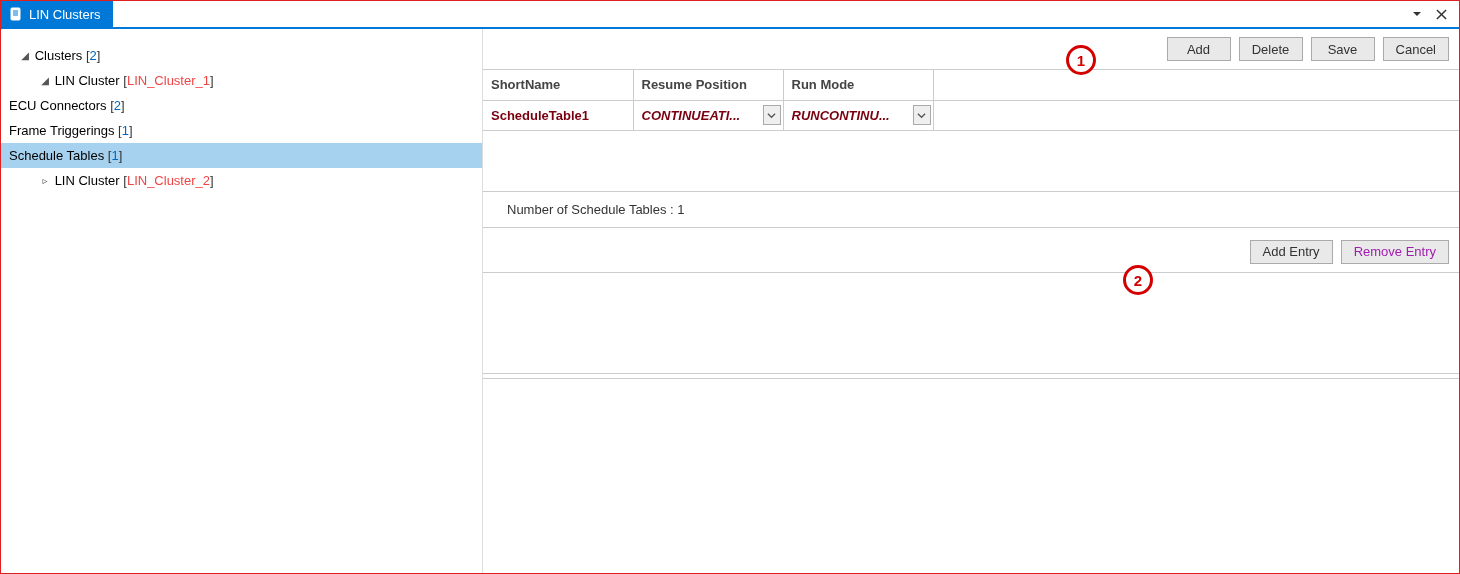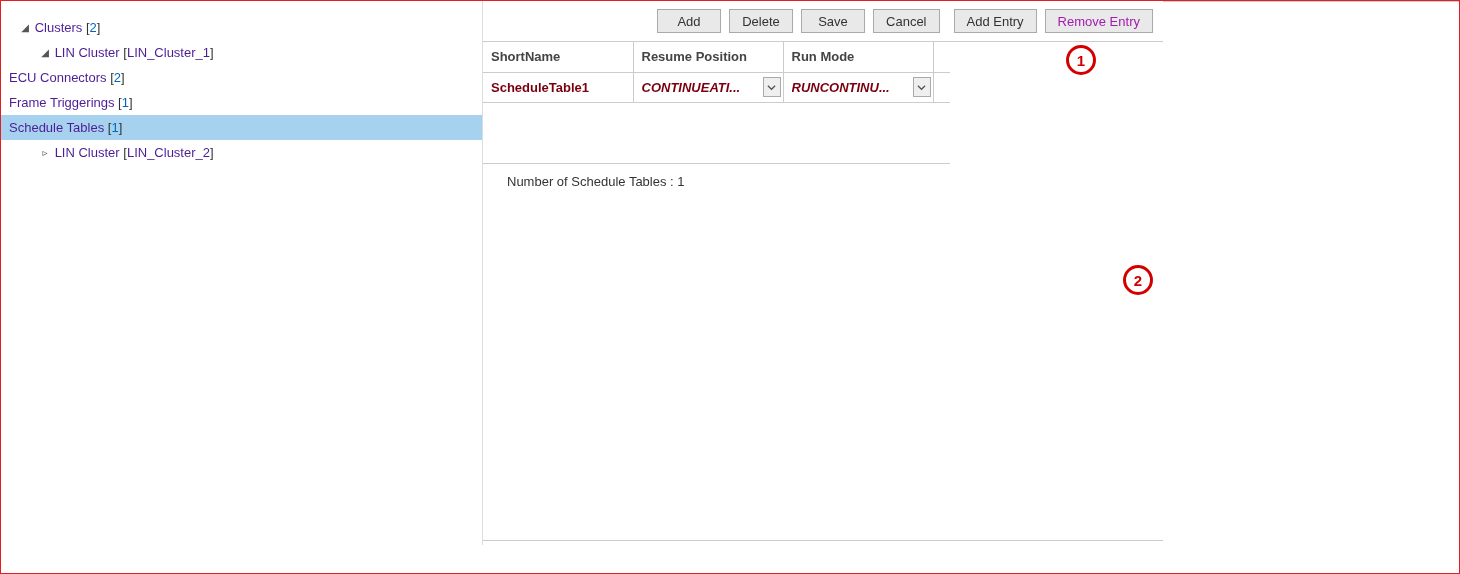--- a/index.html
+++ b/index.html
@@ -74,33 +74,33 @@
     background: #a6d2ef;
     color: #000;
   }
   .tree-caret {
     width: 12px;
     text-align: center;
     color: #555;
     font-size: 10px;
     display: inline-block;
   }
-  .tree-label { color: #4c1d95; }
-  .tree-link { color: #4c1d95; }
+  .tree-label { color: #000000; }
+  .tree-link { color: #ef4444; }
   .bracket { color: #333; }
   .count { color: #0067c0; }
   .indent-1 { padding-left: 18px; }
   .indent-2 { padding-left: 38px; }
   .indent-3 { }
 
   
   .content {
     flex: 1;
     display: flex;
-    flex-direction: row;
+    flex-direction: column;
     overflow: hidden;
   }
   .panel {
     border-bottom: 1px solid #ccc;
     margin-bottom: 4px;
   }
   .toolbar {
     display: flex;
     justify-content: flex-end;
     align-items: center;
@@ -200,20 +200,47 @@
     background: #fff;
     font-size: 15px;
     z-index: 20;
   }
 </style>
 </head>
 <body>
 
 <div class="outer-frame">
 
+  <div class="titlebar">
+    <div class="tab">
+      <span class="doc-icon">
+        <svg viewBox="0 0 14 14">
+            <rect x="2" y="1" width="9" height="12" rx="1" fill="#fff" stroke="#fff" stroke-width="1"></rect>
+            <line x1="4" y1="4" x2="9" y2="4" stroke="#0078d7" stroke-width="1"></line>
+            <line x1="4" y1="6" x2="9" y2="6" stroke="#0078d7" stroke-width="1"></line>
+            <line x1="4" y1="8" x2="9" y2="8" stroke="#0078d7" stroke-width="1"></line>
+          </svg>
+      </span>
+      <span>LIN Clusters</span>
+    </div>
+    <div class="titlebar-spacer"></div>
+    <div class="titlebar-controls">
+      <span class="ctrl">
+        <svg viewBox="0 0 12 12" width="12" height="12">
+            <path d="M2 4 L6 8 L10 4" fill="#333"></path>
+          </svg>
+      </span>
+      <span class="ctrl">
+        <svg viewBox="0 0 12 12" width="11" height="11">
+            <line x1="1" y1="1" x2="11" y2="11" stroke="#333" stroke-width="1.6"></line>
+            <line x1="11" y1="1" x2="1" y2="11" stroke="#333" stroke-width="1.6"></line>
+          </svg>
+      </span>
+    </div>
+  </div>
 
   <div class="workspace">
 
     <div class="sidebar">
       <div class="tree">
 
         <div class="tree-row indent-1">
           <span class="tree-caret">◢</span>
           <span>&nbsp;</span>
           <span class="tree-label">Clusters</span>

